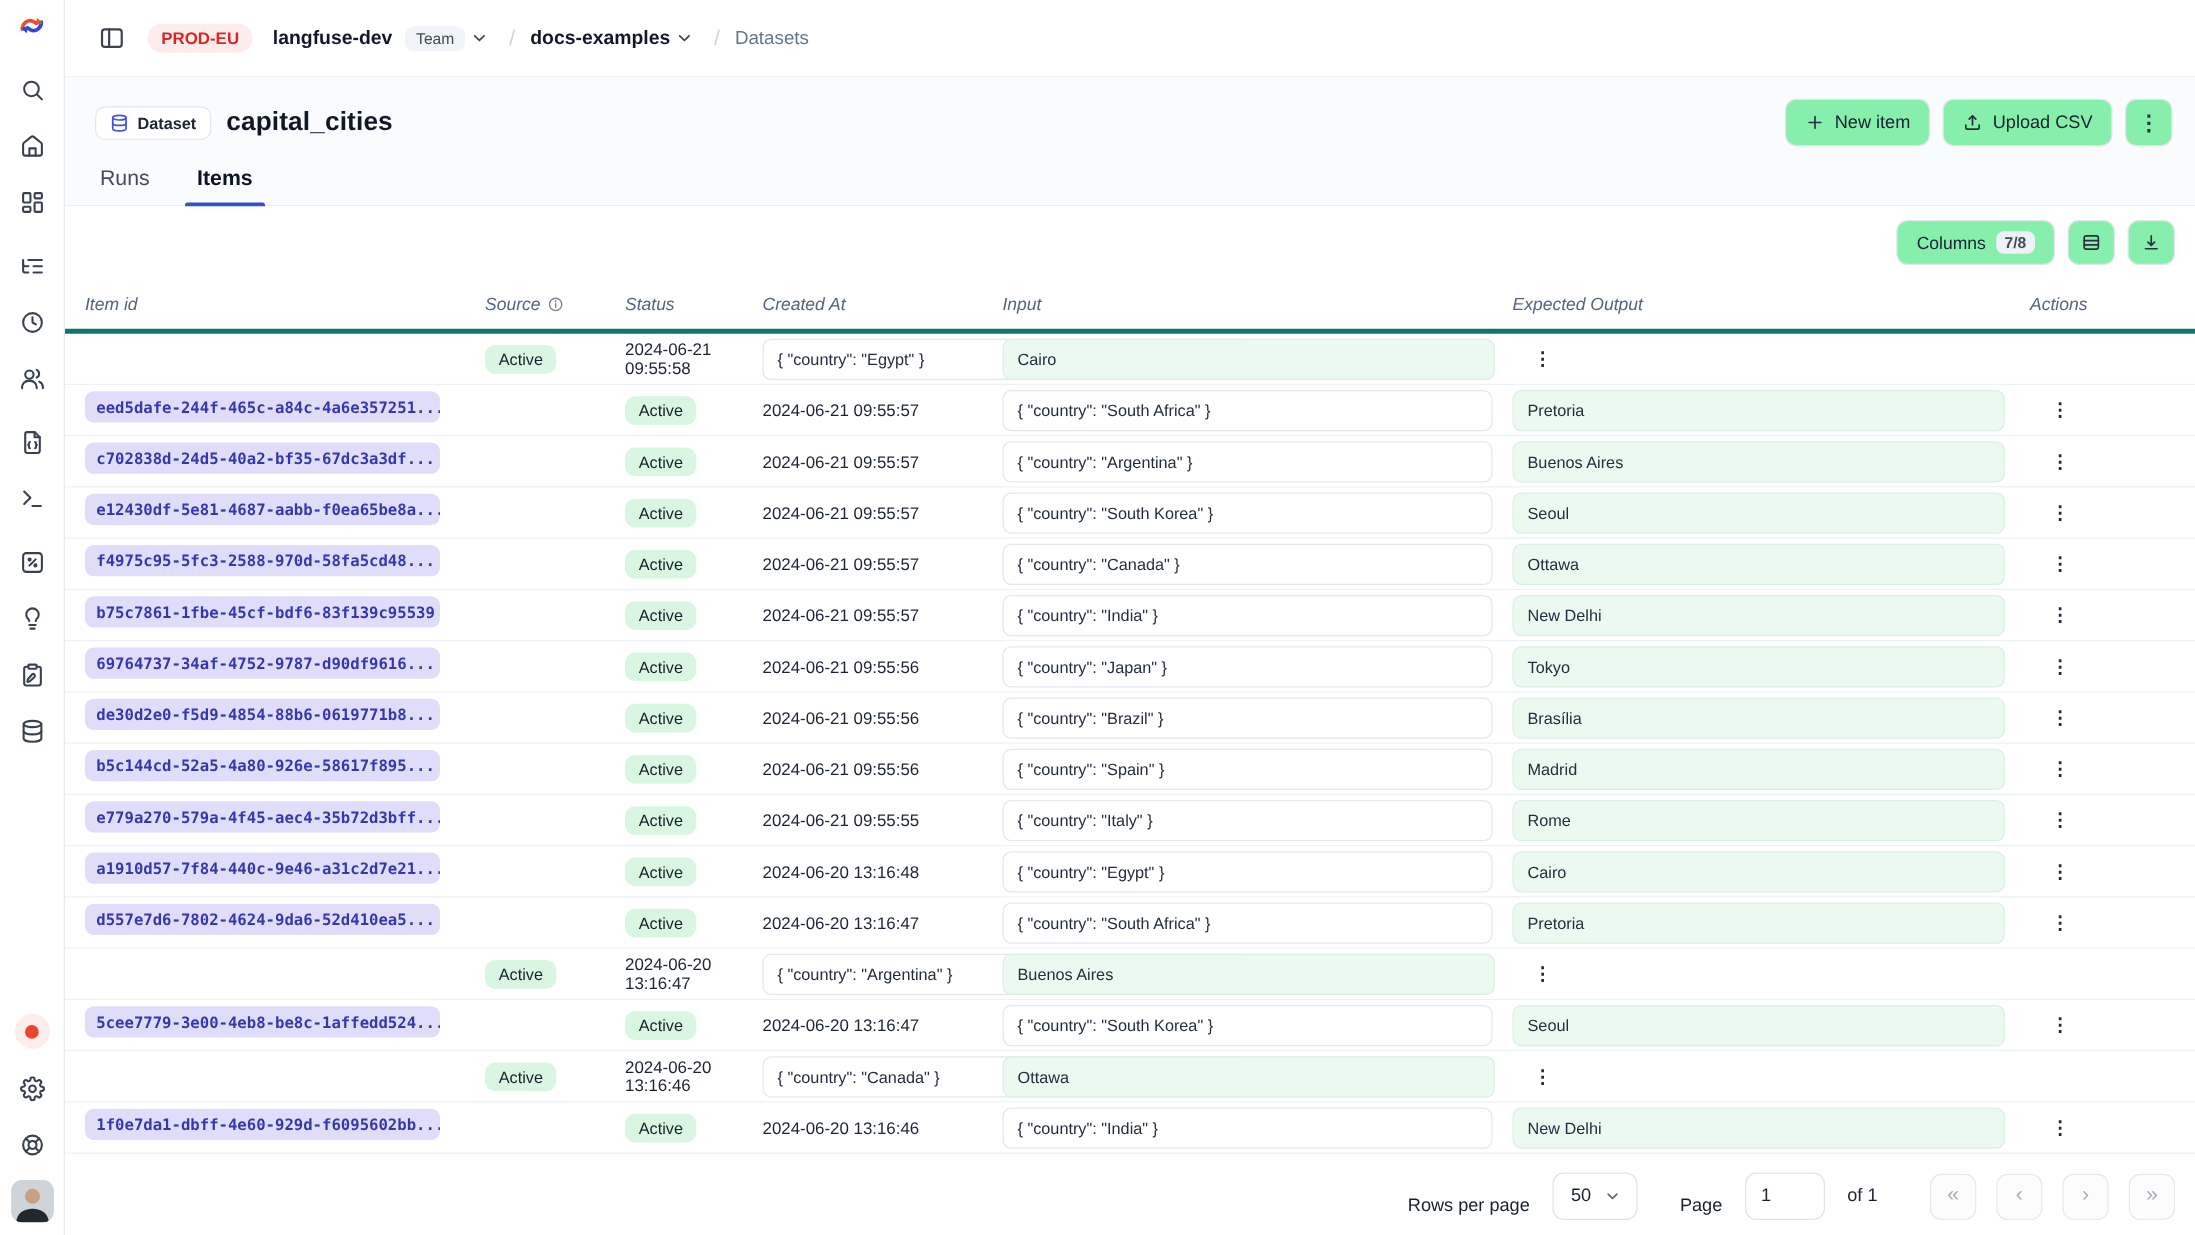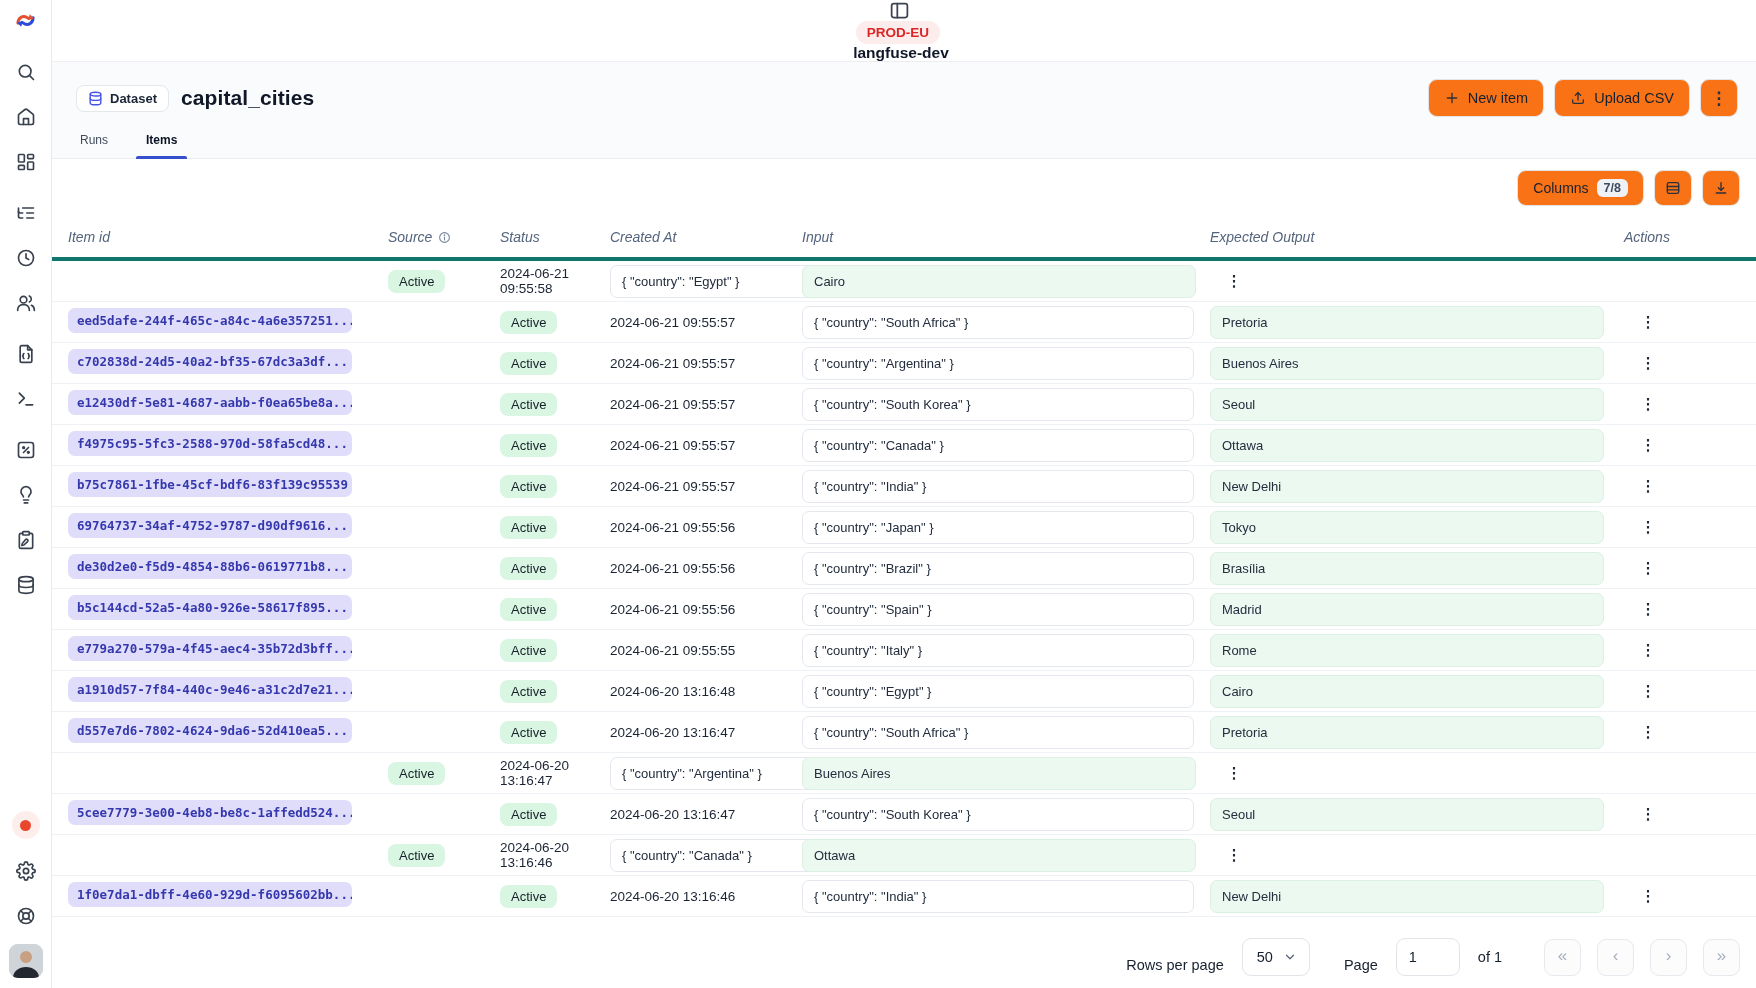--- a/index.html
+++ b/index.html
@@ -19,21 +19,21 @@
   .spacer { flex:1; }
   .record-wrap { width:28px; height:28px; border-radius:50%; background:#fdeeec;
     display:flex; align-items:center; justify-content:center; margin-bottom:14px; cursor:pointer; }
   .record-dot { width:11px; height:11px; border-radius:50%; background:var(--record-red,#e8472e); }
   .avatar { width:34px; height:34px; border-radius:9px; overflow:hidden; background:#c9ced4; margin-top:10px; cursor:pointer; }
 
   
   .main { flex:1; display:flex; flex-direction:column; min-width:0; }
 
   .topbar { height:62px; display:flex; align-items:center; padding:0 18px 0 22px;
-    border-bottom:1px solid #eceef2; background:#fff; flex-shrink:0;flex-direction:column; }
+    border-bottom:1px solid #eceef2; background:#fff; flex-shrink:0; }
   .panel-btn { width:30px; height:30px; display:flex; align-items:center; justify-content:center;
     color:#3c4350; cursor:pointer; margin-right:14px; }
   .panel-btn svg { width:21px; height:21px; }
   .env-badge { background:var(--env-badge-bg,#fdecec); color:var(--env-badge-text,#dc2626);
     font-size:13.5px; font-weight:600; padding:4px 11px; border-radius:999px; margin-right:16px; }
   .org-name { font-size:15.5px; font-weight:700; color:#101828; margin-right:10px; cursor:pointer; }
   .chip { background:#f1f4f8; color:#3f4a5c; font-size:12.5px; font-weight:500;
     padding:3px 9px; border-radius:7px; }
   .chev { color:#404a59; display:flex; align-items:center; margin:0 4px; cursor:pointer; }
   .chev svg { width:15px; height:15px; }
@@ -41,28 +41,28 @@
   .project-name { font-size:15.5px; font-weight:600; color:#101828; cursor:pointer; }
   .crumb-page { font-size:15px; color:#64748b; }
 
   .page-head { background:#fafbfc; border-bottom:1px solid #e9ecf0; flex-shrink:0; }
   .title-row { display:flex; align-items:center; padding:17px 18px 0 24px; }
   .entity-badge { display:flex; gap:7px; background:#fff; border:1px solid #e4e7ec;
     border-radius:8px; padding:5px 11px; font-size:13px; font-weight:700; color:#1b2536; }
   .entity-badge svg { width:15px; height:15px; color:var(--dataset-blue,#4353e8); }
   .page-title { font-size:21px; font-weight:700; color:#101828; margin-left:12px; letter-spacing:.1px; }
   .head-actions { margin-left:auto; display:flex; align-items:center; gap:10px; }
-  .btn { display:flex; align-items:center; gap:8px; background:#f97316; border:1px solid #e1e5ea;
+  .btn { display:flex; align-items:center; gap:8px; background:#86efac; border:1px solid #e1e5ea;
     border-radius:9px; height:38px; padding:0 15px; font-size:14.5px; font-weight:500; color:#17202e; cursor:pointer; }
   .btn svg { width:16px; height:16px; color:#28303d; }
   .icon-btn { width:38px; padding:0; justify-content:center; }
   .kebab-glyph { font-size:17px; font-weight:700; color:#28303d; line-height:1; letter-spacing:0; }
 
   .tabs { display:flex; padding:0 24px; margin-top:16px; }
-  .tab { font-size:12px; font-weight:500; color:#414b5c; padding:0 4px 11px; margin-right:30px;
+  .tab { font-size:17px; font-weight:500; color:#414b5c; padding:0 4px 11px; margin-right:30px;
     cursor:pointer; position:relative; }
   .tab.active { color:#0b1324; font-weight:600; }
   .tab.active::after { content:""; position:absolute; left:-6px; right:-6px; bottom:-1px; height:3px;
     background:var(--accent-blue,#3450cc); border-radius:2px 2px 0 0; }
 
   .toolbar { height:58px; display:flex; align-items:center; justify-content:flex-end; gap:10px;
     padding:0 16px; background:#fff; flex-shrink:0; }
   .columns-btn { height:36px; border-radius:9px; font-size:14px; }
   .count-badge { background:#eef1f6; color:#3f4a5c; font-size:12.5px; font-weight:600;
     padding:2px 7px; border-radius:6px; }

